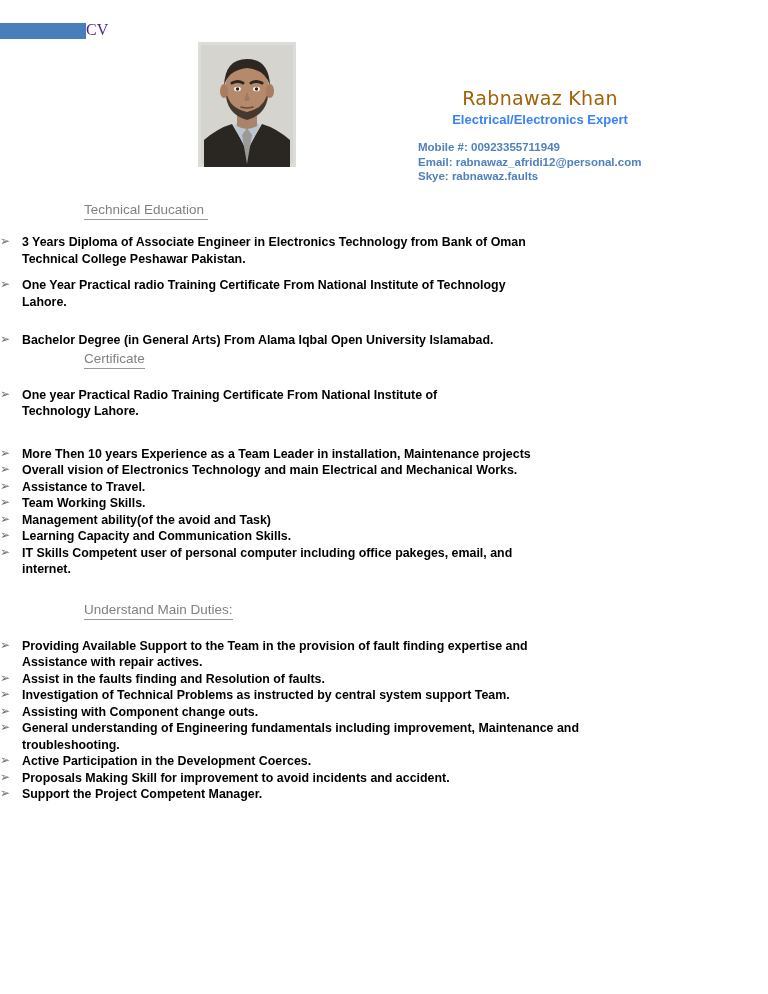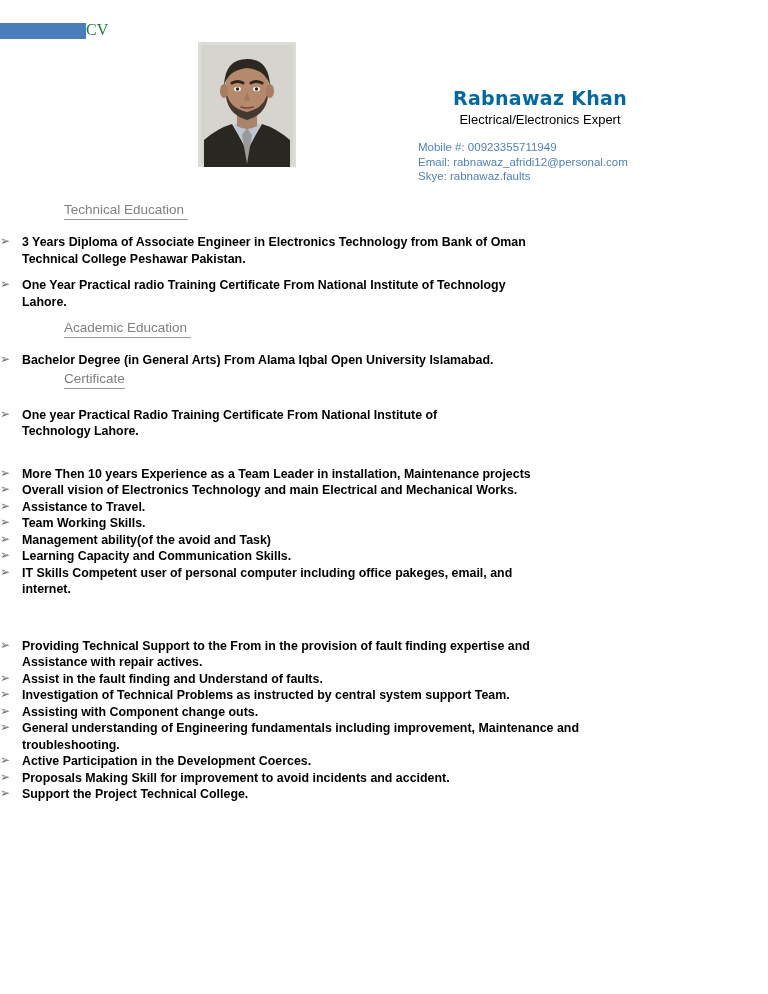--- a/index.html
+++ b/index.html
@@ -32,21 +32,21 @@
     height: 16px;
     background: #4a7ebb;
   }
   .cv-label {
     position: absolute;
     left: 86px;
     top: -2px;
     font-family: "Liberation Serif", serif;
     font-size: 16px;
     line-height: 20px;
-    color: #15803d;
+    color: #4c1d95;
     letter-spacing: 0px;
   }
 
   
   .header {
     position: absolute;
     left: 0;
     top: 42px;
     width: 768px;
     height: 145px;
@@ -65,43 +65,43 @@
   .name-block {
     position: absolute;
     left: 340px;
     top: 45px;
     width: 400px;
     text-align: center;
   }
   .person-name {
     font-family: "DejaVu Sans", sans-serif;
     font-size: 19px;
+    font-weight: normal;
+    line-height: 23px;
+    color: #a16207;
+    letter-spacing: 0.3px;
+  }
+  .person-title {
+    font-family: "Liberation Sans", sans-serif;
+    font-size: 13px;
     font-weight: bold;
-    line-height: 23px;
-    color: #0369a1;
-    letter-spacing: 0.3px;
-  }
-  .person-title {
-    font-family: "Liberation Sans", sans-serif;
-    font-size: 13px;
-    font-weight: normal;
     line-height: 17px;
-    color: #000000;
+    color: #3b82f6;
     margin-top: 1px;
   }
   .contact-block {
     position: absolute;
     left: 418px;
     top: 98px;
     width: 340px;
     text-align: left;
     color: #4f81bd;
     font-family: "Liberation Sans", sans-serif;
     font-size: 11.5px;
-    font-weight: normal;
+    font-weight: bold;
     line-height: 14.5px;
   }
   .contact-line { white-space: nowrap; }
 
   
   .content {
     position: absolute;
     left: 0;
     top: 200px;
     width: 768px;
@@ -111,21 +111,21 @@
     color: #808080;
     font-family: "Liberation Sans", sans-serif;
     font-size: 13.5px;
     font-weight: normal;
     line-height: 18px;
     display: inline-block;
     border-bottom: 1px solid #9a9a9a;
     padding-bottom: 0px;
     white-space: pre;
   }
-  .heading-row { margin-left: 64px; }
+  .heading-row { margin-left: 84px; }
 
   ul.bullets {
     list-style: none;
     margin: 0;
     padding: 0;
   }
   ul.bullets li {
     position: relative;
     font-family: "Liberation Sans", sans-serif;
     font-size: 12.4px;
@@ -229,23 +229,20 @@
       <span class="txt">3 Years Diploma of Associate Engineer in Electronics Technology from Bank of Oman Technical College Peshawar Pakistan.</span>
     </li>
     <div class="gap-10"></div>
     <li>
       <span class="marker">➢</span>
       <span class="txt">One Year Practical radio Training Certificate From National Institute of Technology Lahore.</span>
     </li>
   </ul>
 
   <div class="gap-8"></div>
-  <div class="heading-row">
-    <span class="section-heading">Academic Education </span>
-  </div>
   <div class="gap-14"></div>
   <ul class="bullets lvl-a">
     <li>
       <span class="marker">➢</span>
       <span class="txt">Bachelor Degree (in General Arts) From Alama Iqbal Open University Islamabad.</span>
     </li>
   </ul>
 
   <div class="heading-row">
     <span class="section-heading">Certificate</span>
@@ -284,29 +281,32 @@
       <span class="marker">➢</span>
       <span class="txt">Learning Capacity and Communication Skills.</span>
     </li>
     <li>
       <span class="marker">➢</span>
       <span class="txt">IT Skills Competent user of personal computer including office pakeges, email, and internet.</span>
     </li>
   </ul>
 
   <div class="gap-22"></div>
+  <div class="heading-row">
+    <span class="section-heading">Understand Main Duties:</span>
+  </div>
   <div class="gap-18"></div>
   <ul class="bullets lvl-d">
     <li>
       <span class="marker">➢</span>
-      <span class="txt">Providing Technical Support to the From in the provision of fault finding expertise and Assistance with repair actives.</span>
-    </li>
-    <li>
-      <span class="marker">➢</span>
-      <span class="txt">Assist in the fault finding and Understand of faults.</span>
+      <span class="txt">Providing Available Support to the Team in the provision of fault finding expertise and Assistance with repair actives.</span>
+    </li>
+    <li>
+      <span class="marker">➢</span>
+      <span class="txt">Assist in the faults finding and Resolution of faults.</span>
     </li>
     <li>
       <span class="marker">➢</span>
       <span class="txt">Investigation of Technical Problems as instructed by central system support Team.</span>
     </li>
     <li>
       <span class="marker">➢</span>
       <span class="txt">Assisting with Component change outs.</span>
     </li>
     <li>
@@ -316,17 +316,17 @@
     <li>
       <span class="marker">➢</span>
       <span class="txt">Active Participation in the Development Coerces.</span>
     </li>
     <li>
       <span class="marker">➢</span>
       <span class="txt">Proposals Making Skill for improvement to avoid incidents and accident.</span>
     </li>
     <li>
       <span class="marker">➢</span>
-      <span class="txt">Support the Project Technical College.</span>
+      <span class="txt">Support the Project Competent Manager.</span>
     </li>
   </ul>
 
 </div>
 
 </body></html>

